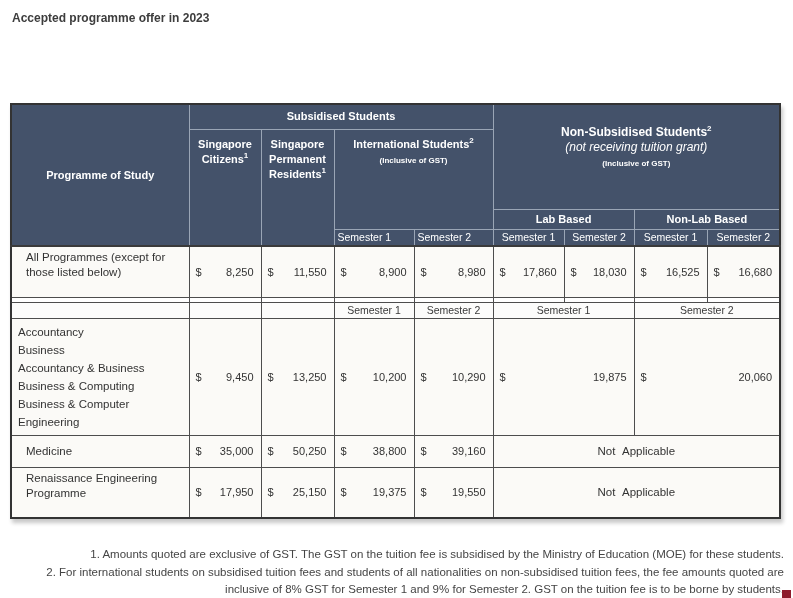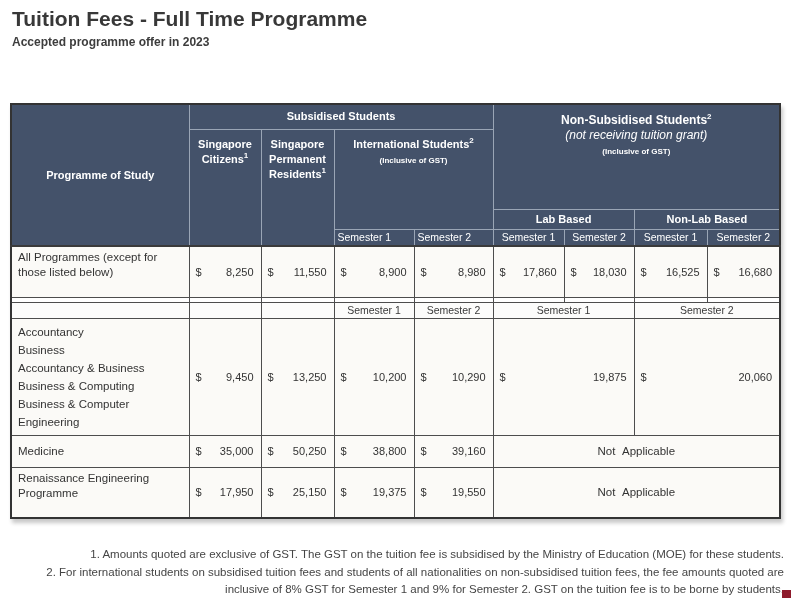--- a/index.html
+++ b/index.html
@@ -23,47 +23,46 @@
 
   
   .hd {
     background:#44526a; color:#ffffff; font-weight:bold; text-align:center;
     border:1px solid #9aa5b5; line-height:15px;
   }
   .hd sup { font-size:8px; line-height:0; }
   .hd .sm { font-size:8px; font-weight:bold; margin-top:1px; }
   .hd .it { font-style:italic; font-weight:normal; font-size:12px; }
   .hd.vtop { vertical-align:top; padding-top:7px; }
-  .hd.nsub { vertical-align:top; padding-top:8px; font-size:12px; }
+  .hd.nsub { vertical-align:top; padding-top:20px; font-size:12px; }
   .sem { font-weight:normal; font-size:10.5px; }
   .sem-left { text-align:left; padding-left:3px; }
 
   
   .dc { background:#fbfaf7; border:1px solid #4d4d4d; color:#333; }
   tr.first-data td { border-top:2px solid #3a3a3a; }
-  .rowlabel { text-align:left; padding:3px 6px; vertical-align:top; font-size:11.5px; line-height:15px; }
+  .rowlabel { text-align:left; padding:3px 14px; vertical-align:top; font-size:11.5px; line-height:15px; }
   .rowlabel-mid { vertical-align:middle; }
   .plist { padding:4px 6px; }
   .plist div { line-height:18px; }
   .plist div:nth-child(4) { margin-top:0; }
   .money .mw { display:flex; justify-content:space-between; align-items:center; padding:0 7px 0 6px; }
   .na { text-align:center; word-spacing:4px; font-size:11.5px; }
 
   
   .sp { background:#ffffff; border:1px solid #4d4d4d; }
   .mid { background:#fcfcfb; border:1px solid #4d4d4d; text-align:center; font-size:10.5px; color:#3a3a3a; }
 
   .footnotes { position:absolute; left:12px; top:546px; width:772px; font-size:11.5px; line-height:17.5px; color:#454545;text-align:right; }
   .corner-mark { position:absolute; right:2px; bottom:0; width:9px; height:8px; background:#8e1b2c; }
 </style>
 </head>
 <body>
 
 <div class="doc-header">
-  <div class="title">Tuition Fees - Full Time Programme</div>
   <div class="subtitle">Accepted programme offer in 2023</div>
 </div>
 
 <table class="fees-table">
   <colgroup>
     <col style="width:178px">
       <col style="width:72px">
       <col style="width:73px">
     <col style="width:80px">
       <col style="width:79px">

